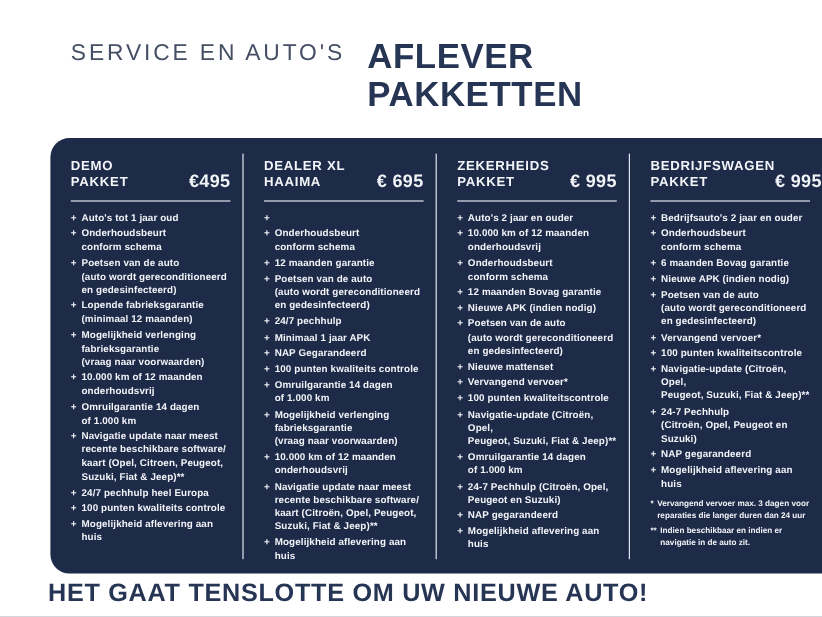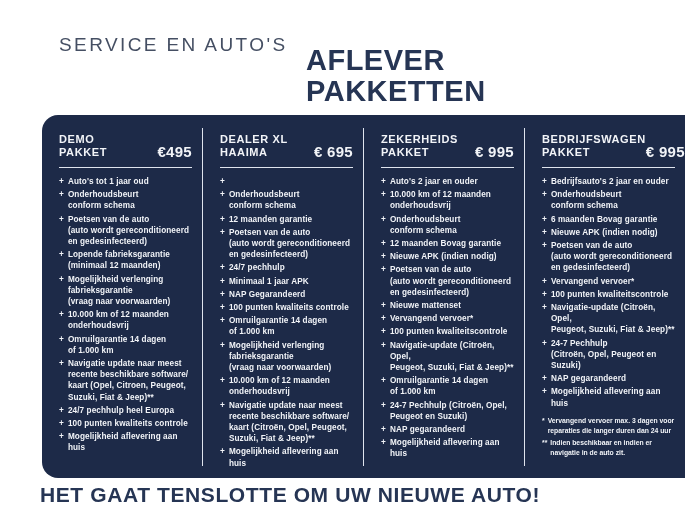--- a/index.html
+++ b/index.html
@@ -19,21 +19,21 @@
   
   .brand{position:absolute;left:59px;top:34px;color:var(--ink);}
   .brand-name{
     font-size:44px;font-weight:bold;letter-spacing:4px;line-height:40px;
   }
   .brand-sub{
     font-size:19px;font-weight:normal;letter-spacing:2.4px;color:var(--subtitle);
     margin-top:1px;line-height:20px;
   }
   .doc-title{
-    position:absolute;left:306px;top:45px;color:var(--ink);
+    position:absolute;left:306px;top:33px;color:var(--ink);
     font-size:29px;font-weight:bold;letter-spacing:.5px;line-height:31px;
     white-space:pre-line;
   }
   
   .panel{
     position:absolute;left:42px;top:115px;right:0;height:363px;
     background:var(--panel);
     border-radius:16px 0 0 16px;
     display:flex;box-sizing:border-box;padding:13px 0 12px 0;
     color:var(--panel-text);overflow:hidden;

